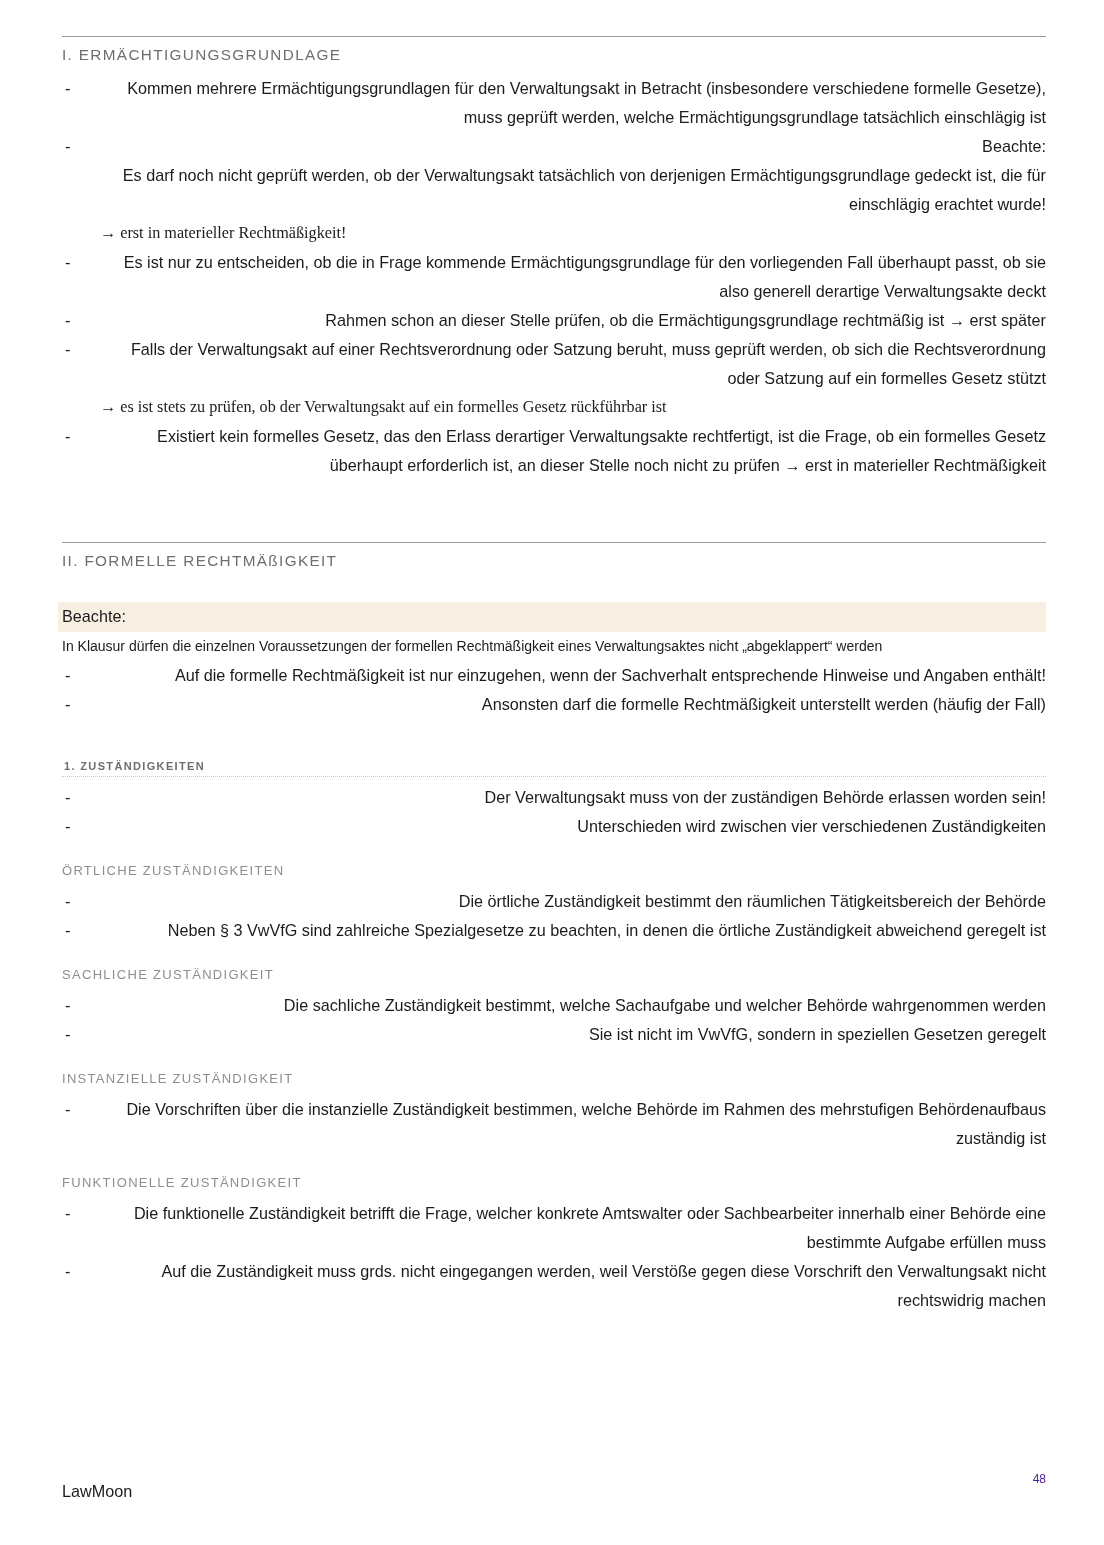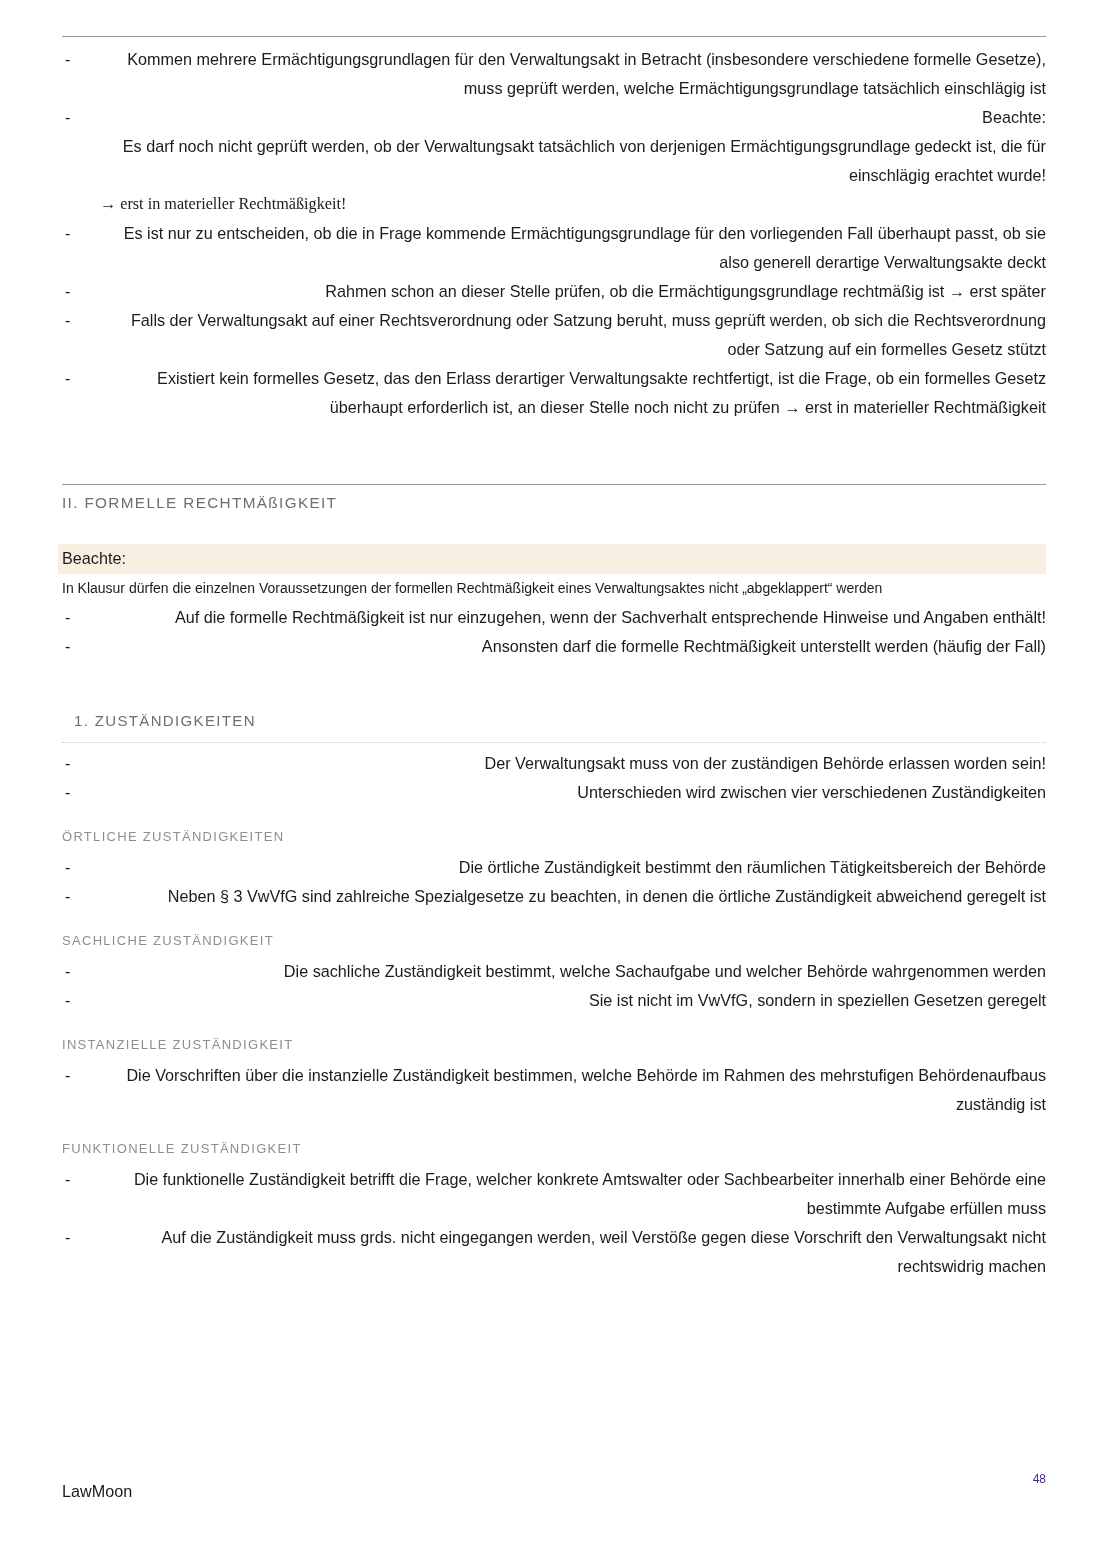--- a/index.html
+++ b/index.html
@@ -46,25 +46,25 @@
   
   h1.roman-heading {
     font-size: 15.3px;
     font-weight: 400;
     color: #6e6e6e;
     letter-spacing: 1.35px;
     margin: 0 0 9px 0;
     line-height: 1.3;
   }
   h2.num-heading {
-    font-size: 15px;
-    font-weight: 400;
+    font-size: 11px;
+    font-weight: 700;
     color: #6e6e6e;
     letter-spacing: 1.35px;
-    margin: 12px;
+    margin: 2px;
     line-height: 1.3;
   }
   h3.sub-heading {
     font-size: 13px;
     font-weight: 400;
     color: #8e8e8e;
     letter-spacing: 1.3px;
     margin: 0 0 7px 0;
     line-height: 1.3;
   }
@@ -151,20 +151,21 @@
     line-height: 20px;
   }
 </style>
 </head>
 <body>
 
 <div class="page">
   <div class="content">
 
     <div class="rule-solid"></div>
+    <h1 class="roman-heading">I. ERMÄCHTIGUNGSGRUNDLAGE</h1>
 
     <ul class="bullet-list">
       <li class="bullet">
         <span class="dash">-</span>
         <span class="sub-line">Kommen mehrere Ermächtigungsgrundlagen für den Verwaltungsakt in Betracht (insbesondere verschiedene formelle Gesetze), muss geprüft werden, welche Ermächtigungsgrundlage tatsächlich einschlägig ist</span>
       </li>
       <li class="bullet">
         <span class="dash">-</span>
         <span class="sub-line">Beachte:</span>
         <span class="sub-line">Es darf noch nicht geprüft werden, ob der Verwaltungsakt tatsächlich von derjenigen Ermächtigungsgrundlage gedeckt ist, die für einschlägig erachtet wurde!</span>
@@ -174,20 +175,21 @@
         <span class="dash">-</span>
         <span class="sub-line">Es ist nur zu entscheiden, ob die in Frage kommende Ermächtigungsgrundlage für den vorliegenden Fall überhaupt passt, ob sie also generell derartige Verwaltungsakte deckt</span>
       </li>
       <li class="bullet">
         <span class="dash">-</span>
         <span class="sub-line">Rahmen schon an dieser Stelle prüfen, ob die Ermächtigungsgrundlage rechtmäßig ist → erst später</span>
       </li>
       <li class="bullet">
         <span class="dash">-</span>
         <span class="sub-line">Falls der Verwaltungsakt auf einer Rechtsverordnung oder Satzung beruht, muss geprüft werden, ob sich die Rechtsverordnung oder Satzung auf ein formelles Gesetz stützt</span>
+        <span class="arrow-line">→ es ist stets zu prüfen, ob der Verwaltungsakt auf ein formelles Gesetz rückführbar ist</span>
       </li>
       <li class="bullet">
         <span class="dash">-</span>
         <span class="sub-line">Existiert kein formelles Gesetz, das den Erlass derartiger Verwaltungsakte rechtfertigt, ist die Frage, ob ein formelles Gesetz überhaupt erforderlich ist, an dieser Stelle noch nicht zu prüfen → erst in materieller Rechtmäßigkeit</span>
       </li>
     </ul>
 
     <div class="section-gap-lg"></div>
 
     <div class="rule-solid"></div>

